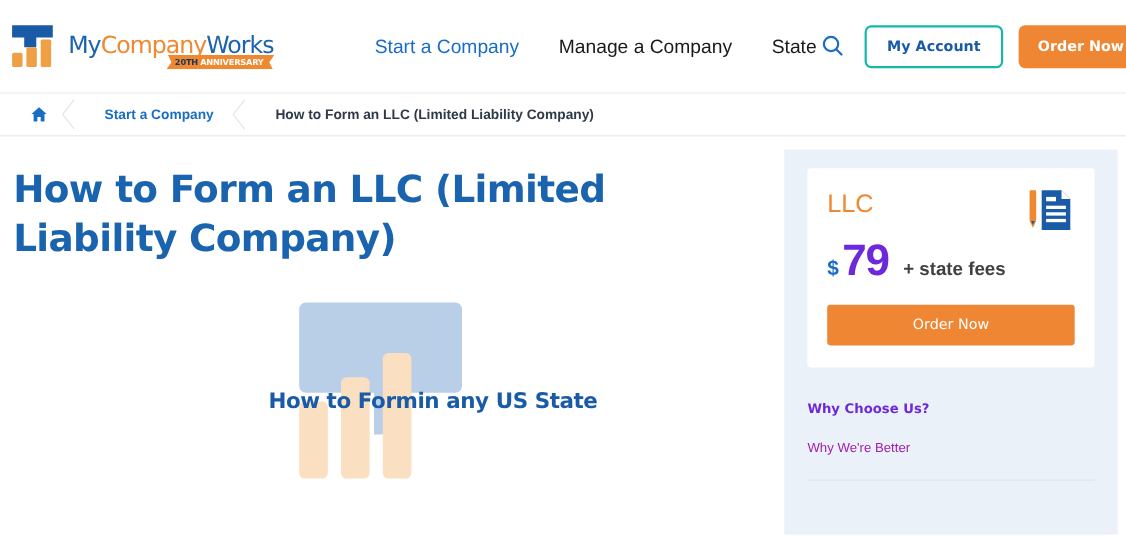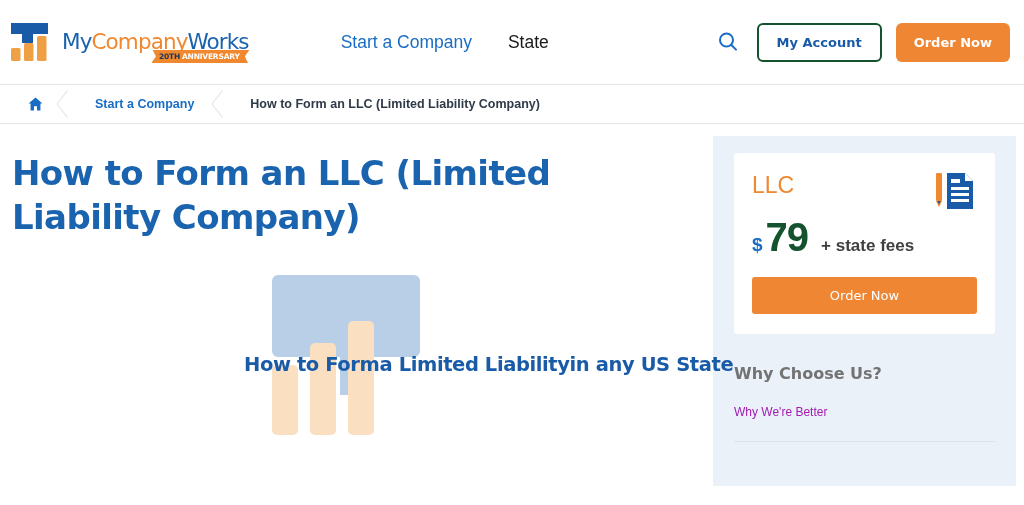--- a/index.html
+++ b/index.html
@@ -71,21 +71,21 @@
   .search-btn {
     width: 30px; height: 30px;
     display: flex; align-items: center; justify-content: center;
     background: none; border: none; cursor: pointer;
   }
   .btn-account {
     font-family: "DejaVu Sans", sans-serif;
     font-size: 13px; font-weight: bold;
     color: #1a5ba8;
     background: #ffffff;
-    border: 2px solid #14532d;
+    border: 2px solid #14b8a6;
     border-radius: 6px;
     padding: 10px 18px;
     cursor: pointer;
     white-space: nowrap;
   }
   .btn-order-top {
     font-family: "DejaVu Sans", sans-serif;
     font-size: 13px; font-weight: bold;
     color: #ffffff;
     background: #ef8633;
@@ -208,21 +208,21 @@
     margin-top: 4px;
   }
   .pc-dollar {
     font-size: 19px;
     font-weight: bold;
     color: #1a6dc4;
   }
   .pc-amount {
     font-size: 40px;
     font-weight: bold;
-    color: #14532d;
+    color: #6d28d9;
     line-height: 1;
     margin-left: 3px;
     letter-spacing: -1px;
   }
   .pc-fees {
     font-size: 17px;
     font-weight: bold;
     color: #404040;
     margin-left: 13px;
   }
@@ -236,23 +236,23 @@
     color: #ffffff;
     font-family: "DejaVu Sans", sans-serif;
     font-size: 13px;
     padding: 11px 0;
     cursor: pointer;
   }
 
   .why-title {
     margin-top: 30px;
     font-family: "DejaVu Sans", sans-serif;
-    font-size: 16px;
-    font-weight: bold;
-    color: #737373;
+    font-size: 12px;
+    font-weight: bold;
+    color: #6d28d9;
   }
   .why-link {
     display: block;
     margin-top: 22px;
     font-size: 12px;
     color: #a21caf;
     text-decoration: none;
     cursor: pointer;
   }
   .why-divider {
@@ -279,20 +279,21 @@
       </div>
       <div class="ribbon">
         <span class="rb-20">20TH</span>
         <span class="rb-ann">ANNIVERSARY</span>
       </div>
     </div>
   </div>
 
   <nav class="nav">
     <a class="nav-link active" href="#">Start a Company</a>
+    <a class="nav-link" href="#">Manage a Company</a>
     <a class="nav-link" href="#">State</a>
   </nav>
 
   <div class="header-right">
     <button class="search-btn">
       <svg width="22" height="22" viewBox="0 0 22 22">
         <circle cx="9.5" cy="9" r="6.5" fill="none" stroke="#1a6dc4" stroke-width="2"></circle>
         <line x1="14.4" y1="14" x2="19" y2="18.6" stroke="#1a6dc4" stroke-width="2" stroke-linecap="round"></line>
       </svg>
     </button>
@@ -322,21 +323,20 @@
 
     <div class="hero">
       <svg class="hero-shapes" viewBox="0 0 260 170" preserveAspectRatio="none">
         <path d="M34 2 H170 A6 6 0 0 1 176 8 V78 A6 6 0 0 1 170 84 H126 V116 A6 6 0 0 1 120 122 H96 V84 H34 A6 6 0 0 1 28 78 V8 A6 6 0 0 1 34 2 Z" fill="#b9cfe8"></path>
         <rect x="28" y="92" width="26" height="70" rx="5" fill="#fadfc1"></rect>
         <rect x="66" y="70" width="26" height="92" rx="5" fill="#fadfc1"></rect>
         <rect x="104" y="48" width="26" height="114" rx="5" fill="#fadfc1"></rect>
       </svg>
       <div class="hero-text">
         <div>How to Form</div>
-        <div>a Limited Liability</div>
         <div>in any US State</div>
       </div>
     </div>
   </div>
 
   <aside class="sidebar">
 
     <div class="price-card">
       <div class="pc-top">
         <div class="pc-llc">LLC</div>

